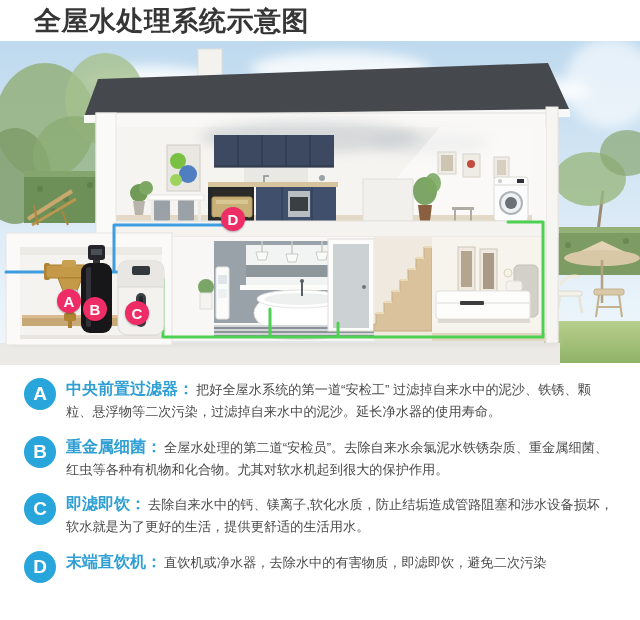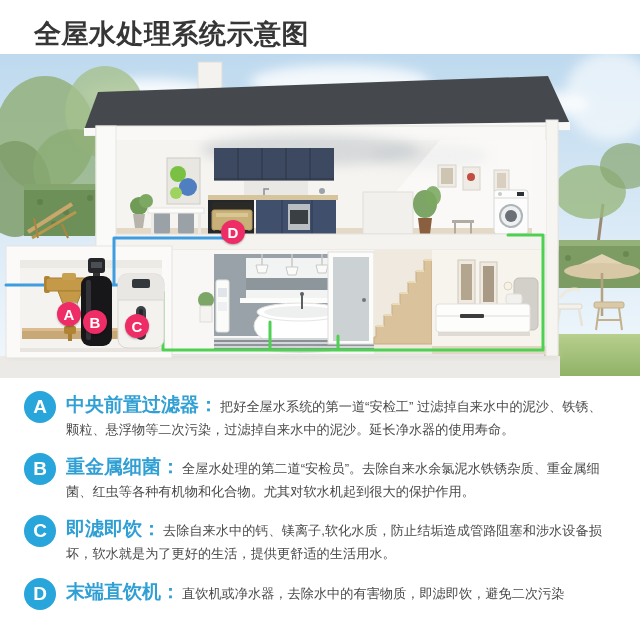--- a/index.html
+++ b/index.html
@@ -1,31 +1,31 @@
 <!DOCTYPE html>
 <html><head>
 <meta charset="utf-8">
 <style>
   html,body{margin:0;padding:0;background:#fff;}
   body{width:640px;height:620px;overflow:hidden;font-family:"Liberation Sans","DejaVu Sans",sans-serif;}
-  .header{padding:16px 0 0 34px;display:flex;align-items:flex-end;white-space:nowrap;}
+  .header{padding:3px 0 0 34px;display:flex;align-items:flex-end;white-space:nowrap;}
   .title{font-size:27px;font-weight:800;color:#363636;letter-spacing:.5px;}
   .subtitle{font-size:14.5px;font-weight:600;color:#4a4a4a;margin-left:6px;padding-bottom:3px;}
   .scene{position:relative;width:640px;height:326px;margin-top:2px;}
   .scene svg{position:absolute;left:0;top:0;}
   .pin{position:absolute;width:24px;height:24px;border-radius:50%;background:#ee2d67;color:#fff;
        font-weight:bold;font-size:15px;display:flex;align-items:center;justify-content:center;
        box-shadow:0 1px 2px rgba(0,0,0,.3);}
   .sections{padding:10px 26px 0 24px;}
   .sec{display:flex;align-items:flex-start;margin-bottom:12px;}
   .badge{flex:0 0 32px;width:32px;height:32px;border-radius:50%;background:#28a5da;color:#fff;
          font-size:19px;font-weight:bold;display:flex;align-items:center;justify-content:center;
          margin-right:10px;margin-top:1px;}
   .sec-text{margin:0;width:556px;font-size:13.2px;line-height:1.56;color:#4b4b4b;}
-  .sec-head{font-size:19px;font-weight:bold;color:#2f9fd4;margin-right:2px;}
+  .sec-head{font-size:16px;font-weight:bold;color:#2f9fd4;margin-right:2px;}
 </style>
 </head>
 <body>
 
 <div class="header">
   <div class="title">全屋水处理系统示意图</div>
 </div>
 
 <div class="scene">
 <svg width="640" height="326" viewBox="0 0 640 326">

